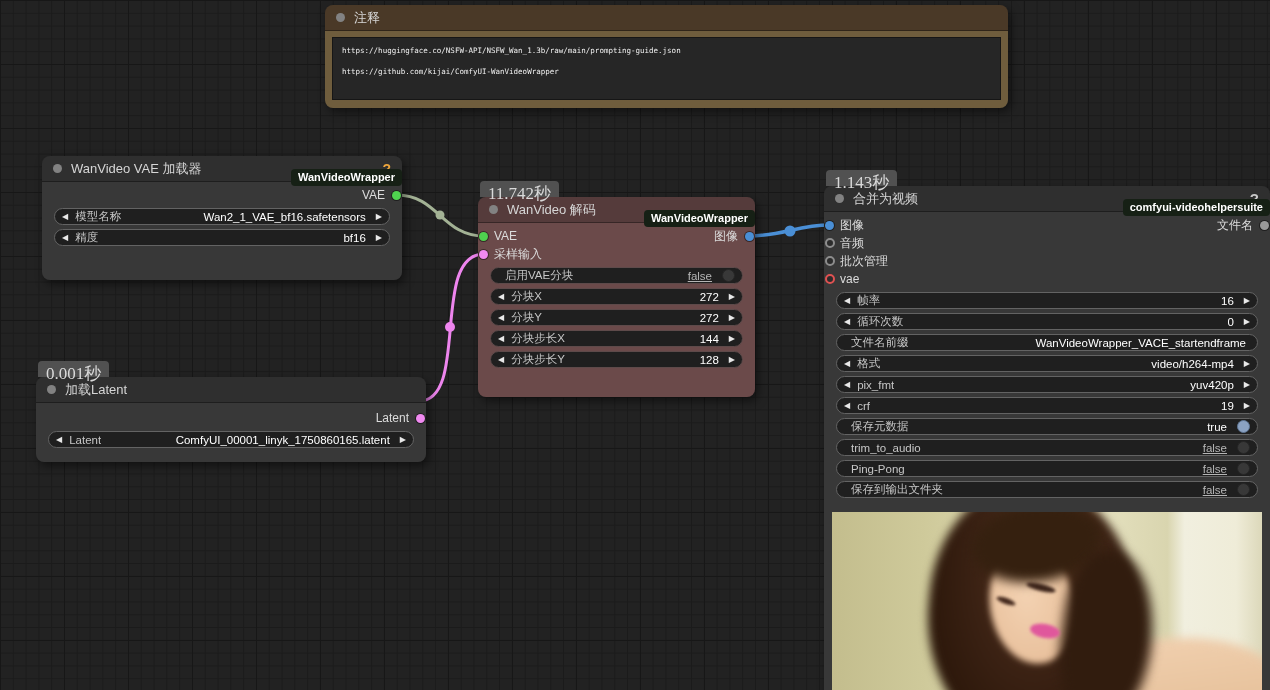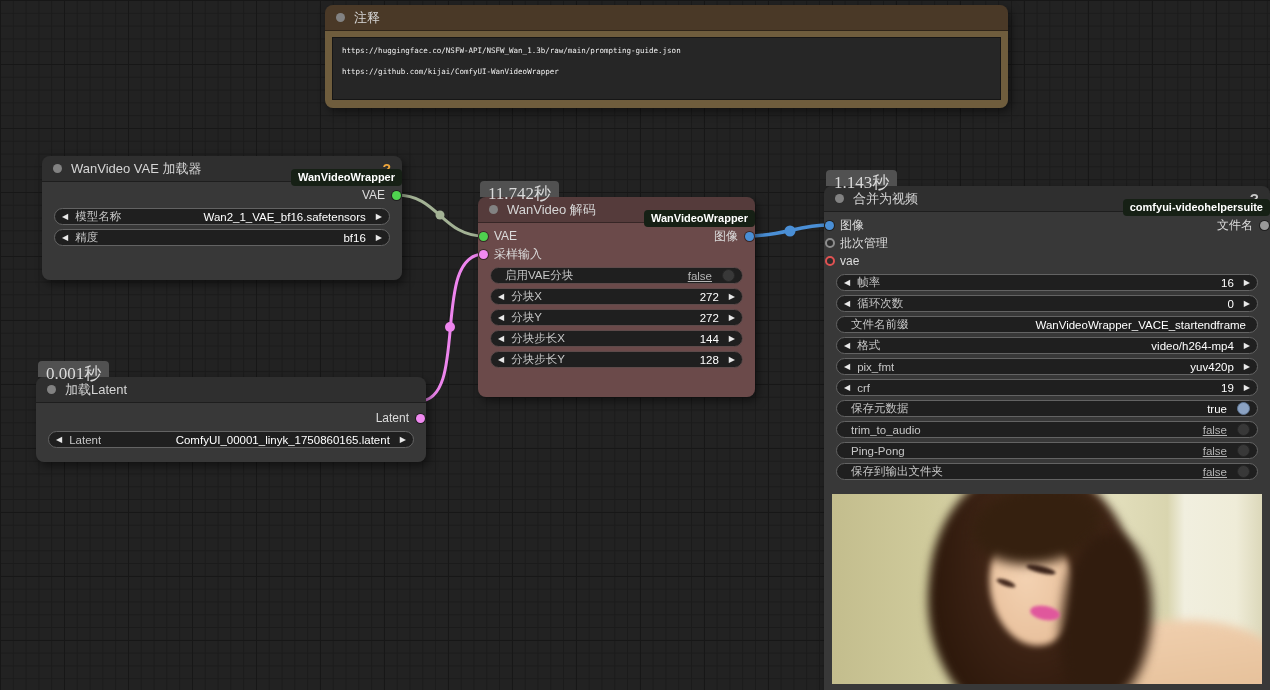--- a/index.html
+++ b/index.html
@@ -297,20 +297,24 @@
     <div class="node-body">
       <div class="port-rows">
         <div class="port-row">
           <span class="pin in blue"></span>
           <span class="in-label">图像</span>
           <span class="out-label">文件名</span>
           <span class="pin out gray"></span>
         </div>
         <div class="port-row">
           <span class="pin in ring"></span>
+          <span class="in-label">音频</span>
+        </div>
+        <div class="port-row">
+          <span class="pin in ring"></span>
           <span class="in-label">批次管理</span>
         </div>
         <div class="port-row">
           <span class="pin in ring red"></span>
           <span class="in-label">vae</span>
         </div>
       </div>
       <div class="widgets">
         <div class="widget">
           <span class="arr">◀</span>

